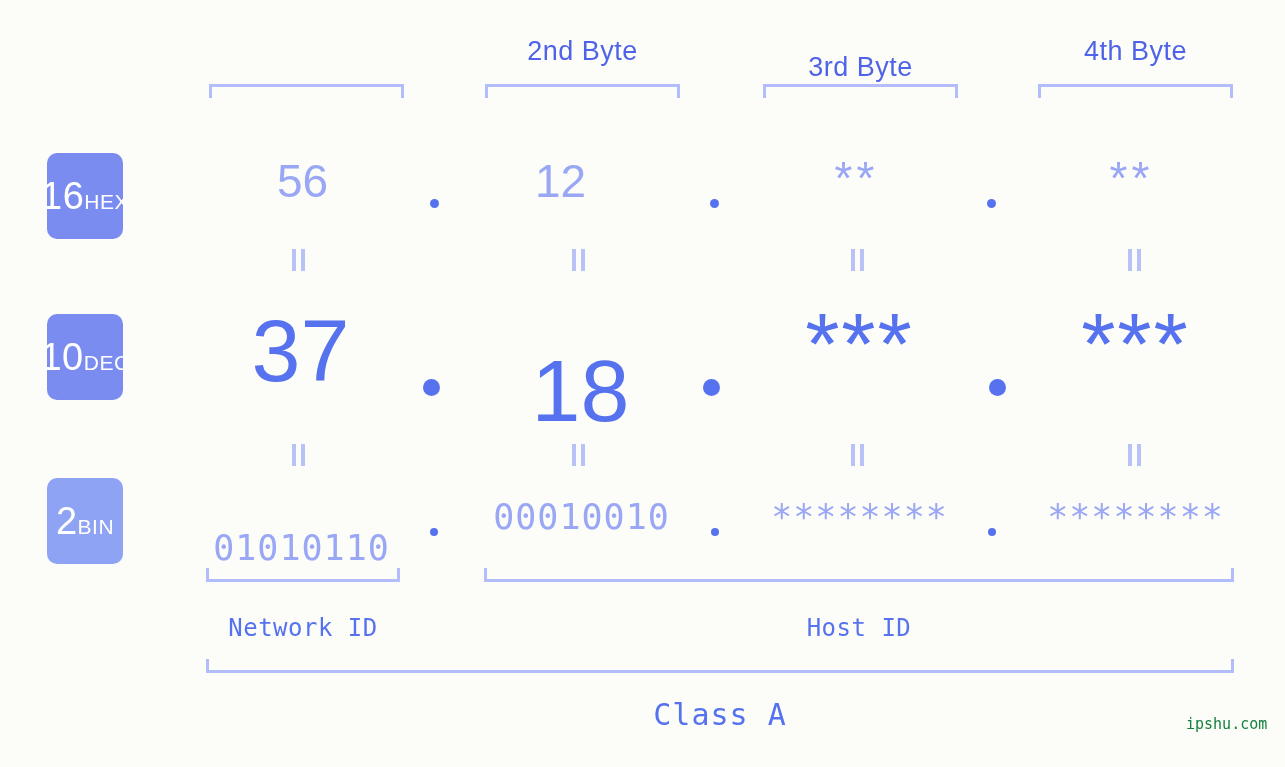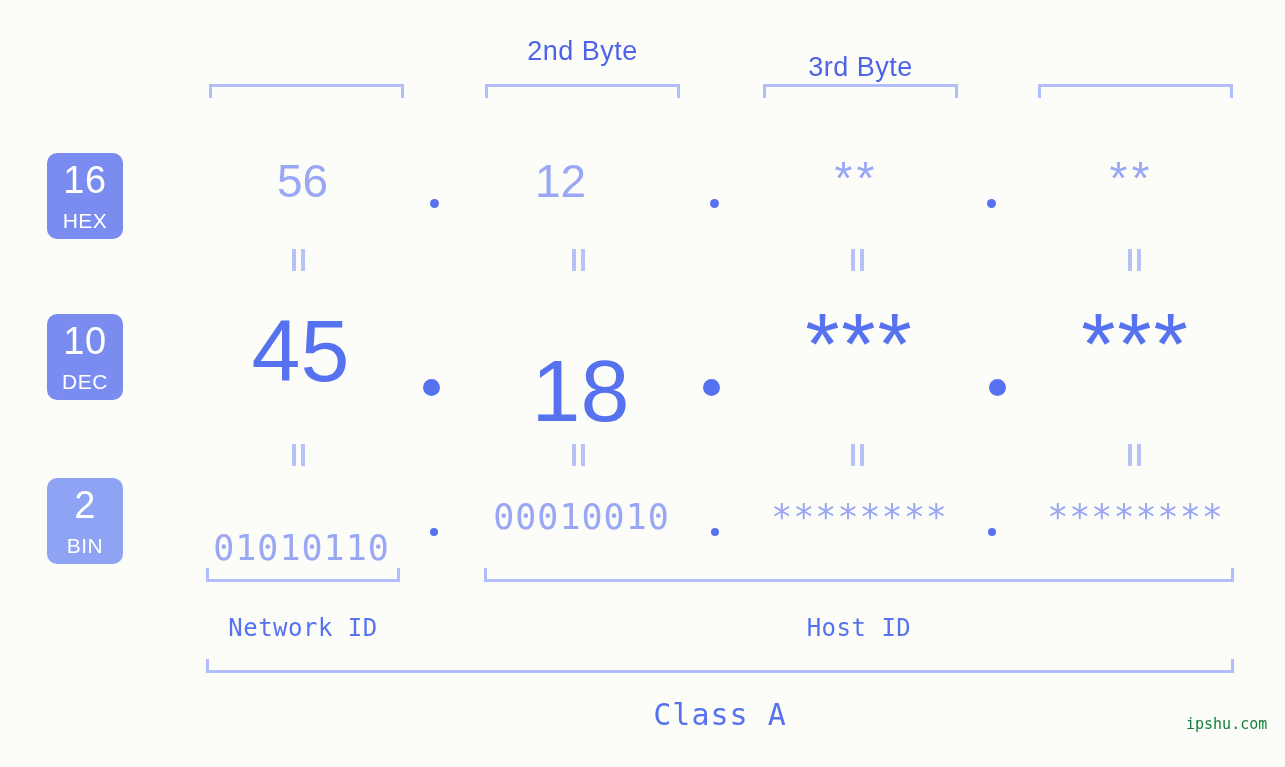--- a/index.html
+++ b/index.html
@@ -47,21 +47,21 @@
     box-sizing: border-box;
   }
 
   
   .base-badge {
     width: 76px;
     height: 86px;
     border-radius: 10px;
     color: #ffffff;
     display: flex;
-    flex-direction: column;
+    flex-direction: row;
     align-items: center;
     justify-content: center;
     line-height: 1;
   }
   .base-badge .num {
     font-size: 38px;
     font-weight: 400;
     letter-spacing: 0.5px;
   }
   .base-badge .name {
@@ -155,20 +155,21 @@
     white-space: nowrap;
   }
 </style>
 </head>
 <body>
 
 <div id="page">
 
   <div class="abs byte-header" style="left:486px; top:36px; width:193px;">2nd Byte</div>
   <div class="abs byte-header" style="left:764px; top:52px; width:193px;">3rd Byte</div>
+  <div class="abs byte-header" style="left:1039px; top:36px; width:193px;">4th Byte</div>
 
   <div class="abs bracket-down" style="left:209px; top:84px; width:195px;"></div>
   <div class="abs bracket-down" style="left:485px; top:84px; width:195px;"></div>
   <div class="abs bracket-down" style="left:763px; top:84px; width:195px;"></div>
   <div class="abs bracket-down" style="left:1038px; top:84px; width:195px;"></div>
 
   <div class="abs base-badge" style="left:47px; top:153px; background:#7b8cf0;">
     <span class="num">16</span>
     <span class="name">HEX</span>
   </div>
@@ -205,21 +206,21 @@
   <div class="abs eq-connector" style="left:851px; top:249px;">
       <span></span>
       <span></span>
     </div>
   <div class="abs eq-connector" style="left:1128px; top:249px;">
       <span></span>
       <span></span>
     </div>
 
   <div class="abs row-dec">
-    <div class="abs cell" style="left:203px; top:307px; width:195px;">45</div>
+    <div class="abs cell" style="left:203px; top:307px; width:195px;">37</div>
     <div class="abs cell" style="left:483px; top:307px; width:195px;margin-top:40px;">18</div>
     <div class="abs cell stars" style="left:762px; top:300px; width:195px;">***</div>
     <div class="abs cell stars" style="left:1038px; top:300px; width:195px;">***</div>
 
     <div class="abs dot dot-lg" style="left:423px; top:379px;"></div>
     <div class="abs dot dot-lg" style="left:703px; top:379px;"></div>
     <div class="abs dot dot-lg" style="left:989px; top:379px;"></div>
   </div>
 
   <div class="abs eq-connector" style="left:292px; top:444px;">

